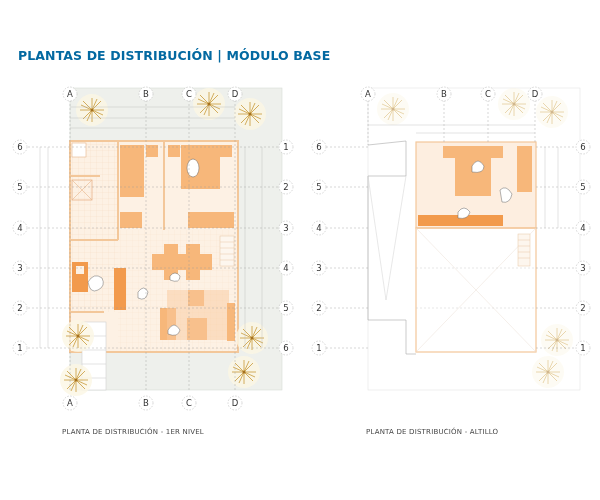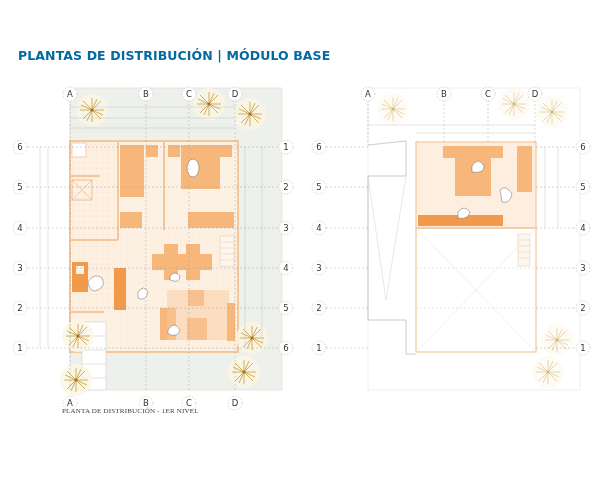--- a/index.html
+++ b/index.html
@@ -281,17 +281,18 @@
     </g>
     <g stroke="#b8b8b8" stroke-width="0.4">
       <line x1="368" y1="125" x2="535" y2="125"></line>
       <line x1="416" y1="133" x2="535" y2="133"></line>
       <line x1="545" y1="147" x2="545" y2="228"></line>
       <line x1="558" y1="147" x2="558" y2="228"></line>
     </g>
   </g>
 </svg>
 
-<div class="caption" style="left:62px;top:406px;font-family:Liberation Serif, serif;">
+<div class="caption" style="left:62px;top:427px;">
   <div class="t">PLANTA DE DISTRIBUCIÓN - 1ER NIVEL</div>
 </div>
 <div class="caption" style="left:366px;top:427px;">
+  <div class="t">PLANTA DE DISTRIBUCIÓN - ALTILLO</div>
 </div>
 
 </body></html>

